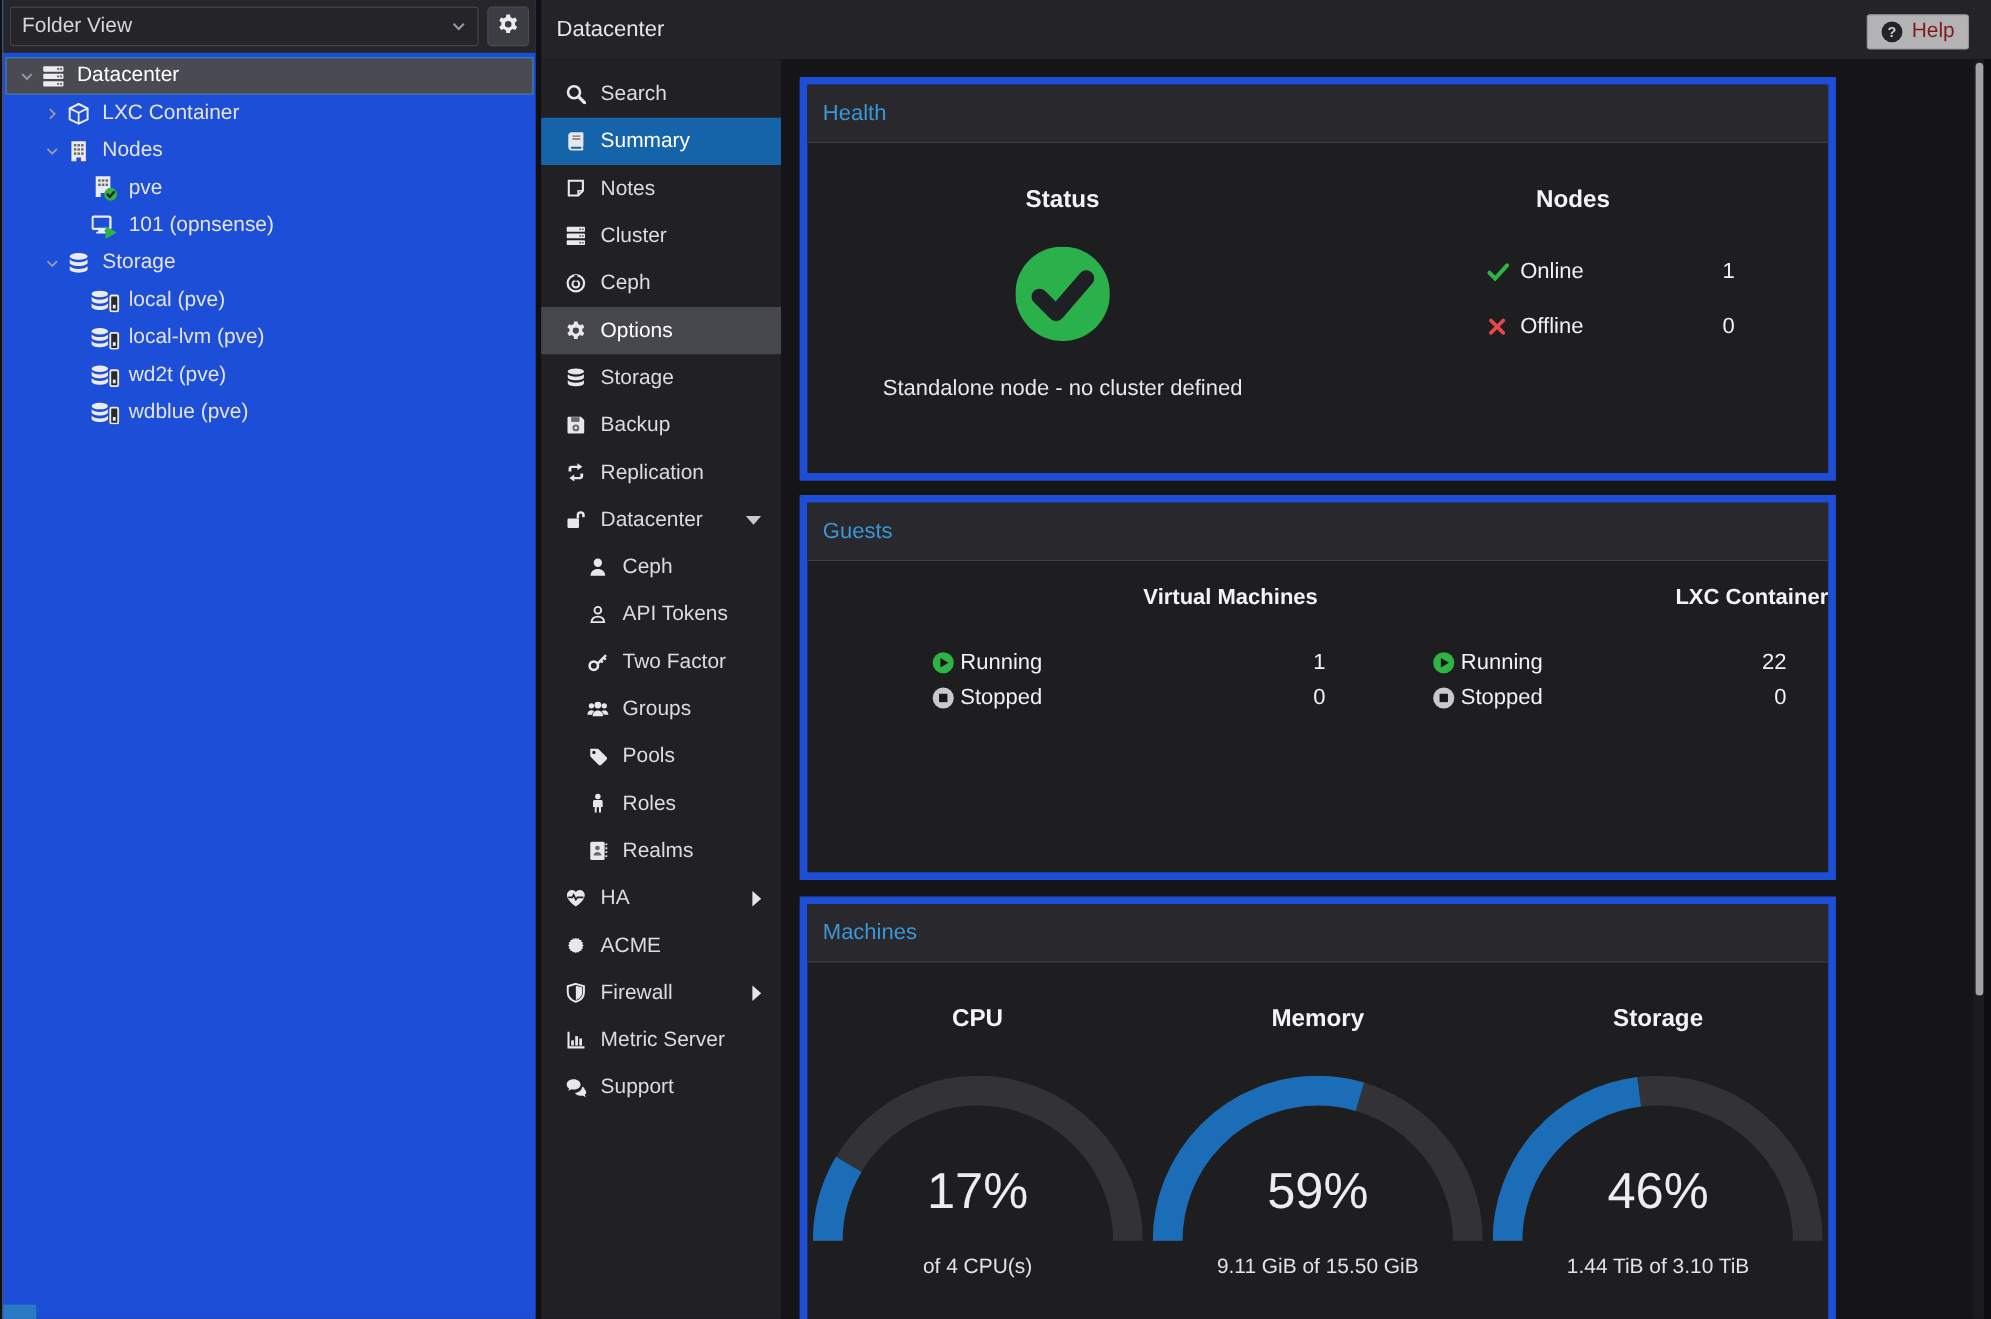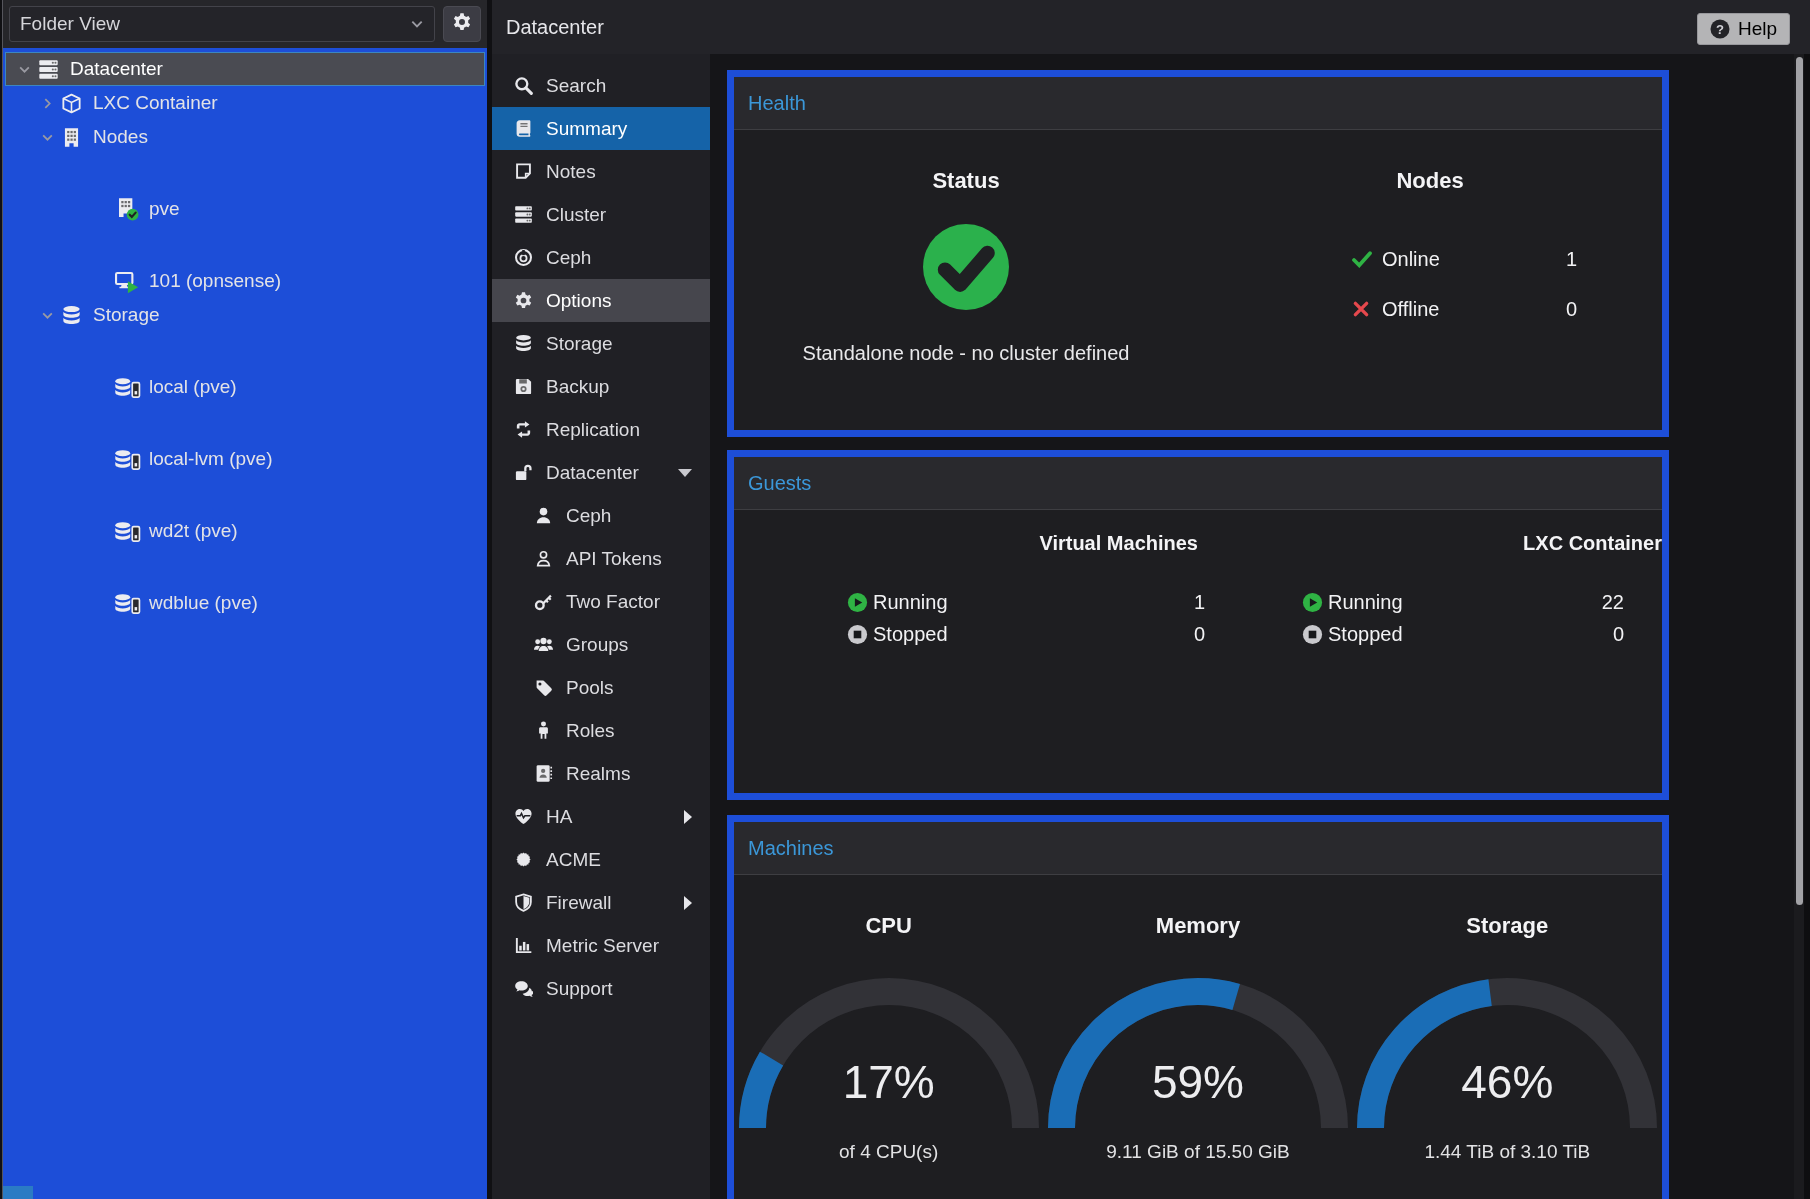--- a/index.html
+++ b/index.html
@@ -14,36 +14,36 @@
                   background:#26262a; display:flex; align-items:center; padding:0 6px; gap:8px; }
   .folder-select { flex:1; height:36px; background:#242429; border:1px solid #43434a; border-radius:3px;
                    display:flex; align-items:center; padding:0 10px; color:#d6d6da; font-size:19px; }
   .folder-select .grow { flex:1; }
   .gear-btn { width:38px; height:36px; background:#3c3c44; border:1px solid #4a4a52; border-radius:4px;
               display:flex; align-items:center; justify-content:center; }
   .tree-rows { position:absolute; top:52px; left:0; width:100%; }
   .trow { height:34px; display:flex; align-items:center; color:#e3e3e6; font-size:19px; }
   .trow.lvl0 { padding-left:10px; }
   .trow.lvl1 { padding-left:34px; }
-  .trow.lvl2 { padding-left:90px;margin-top:38px; }
+  .trow.lvl2 { padding-left:58px; }
   .trow.selected { background:#4a4b52; border:1px solid #3c86c0; color:#fff; margin:0 2px; padding-left:8px; }
   .tcaret { width:20px; display:flex; align-items:center; justify-content:center; }
   .ticon { width:28px; display:flex; align-items:center; justify-content:center; margin-right:8px; color:#ececf0; }
   .ticon svg { display:block; }
   .tlabel { white-space:nowrap; }
   .blue-fragment { position:absolute; left:0; bottom:0; width:30px; height:13px; background:#2b7bc4; }
 
   
   .right { position:absolute; left:492px; top:0; width:1318px; height:1199px; background:#151518; }
   .topbar { position:absolute; left:0; top:0; width:100%; height:54px; background:#232328;
             display:flex; align-items:center; }
   .topbar-title { color:#e6e6ea; font-size:20px; padding-left:14px; }
   .help-btn { position:absolute; right:20px; top:13px; height:32px; padding:0 12px;
               background:#b4b4b6; border:1px solid #98989c; border-radius:3px;
-              display:flex; align-items:center; gap:8px; color:#000000; font-size:19px; }
+              display:flex; align-items:center; gap:8px; color:#7f1d1d; font-size:19px; }
 
   
   .menu { position:absolute; left:0; top:54px; width:218px; height:1145px; background:#202025; padding-top:10px;text-align:right; }
   .mrow { height:43px; display:flex; align-items:center; padding-left:20px; padding-right:14px;
           color:#dcdce0; font-size:19px; position:relative; }
   .mrow.sub { padding-left:40px; }
   .mrow.selected { background:#1563a8; color:#fff; }
   .mrow.hovered { background:#46464d; color:#fff; }
   .micon { width:22px; display:flex; align-items:center; justify-content:center; margin-right:12px; color:#e8e8ec; }
   .mcaret-down { position:absolute; right:18px; width:0; height:0;
@@ -59,21 +59,21 @@
   .panel-title { color:#3b97d8; font-size:20px; }
   .panel-health { top:16px; height:367px; }
   .panel-guests { top:396px; height:350px; }
   .panel-resources { top:761px; height:437px; }
   .halves { position:absolute; left:0; right:0; top:53px; bottom:0; display:flex; }
   .half { flex:1; position:relative; }
   .col-heading { position:absolute; top:38px; width:100%; text-align:center;
                  color:#f4f4f6; font-size:22px; font-weight:bold; }
   .big-status-icon { position:absolute; left:50%; top:94px; margin-left:-43px; }
   .status-text { position:absolute; top:212px; width:100%; text-align:center; color:#e8e8ea; font-size:20px; }
-  .kv-rows { position:absolute; left:154px; top:112px; width:225px; }
+  .kv-rows { position:absolute; left:154px; top:100px; width:225px; }
   .kv-row { display:flex; align-items:center; height:34px; margin-bottom:16px; color:#f2f2f4; font-size:20px; }
   .kv-row .kicon { width:24px; display:flex; align-items:center; margin-right:6px; }
   .kv-row .kval { margin-left:auto; }
   .guest-table { position:absolute; top:76px; }
   .guest-table.vm { left:113px; width:358px; }
   .guest-table.lxc { left:104px; width:322px; }
   .guest-heading { position:absolute; top:22px; width:100%; text-align:right;
                    color:#f4f4f6; font-size:20px; font-weight:bold; }
   .grow-line { display:flex; align-items:center; height:32px; color:#f2f2f4; font-size:20px; }
   .grow-line .kicon { width:26px; display:flex; align-items:center; }

